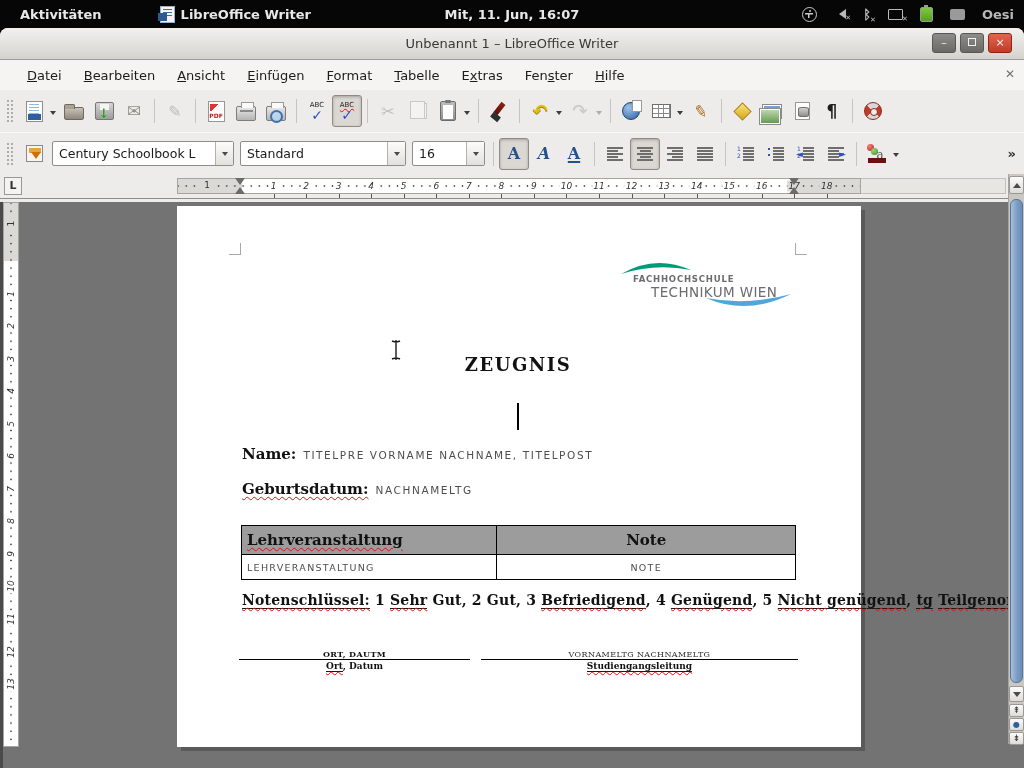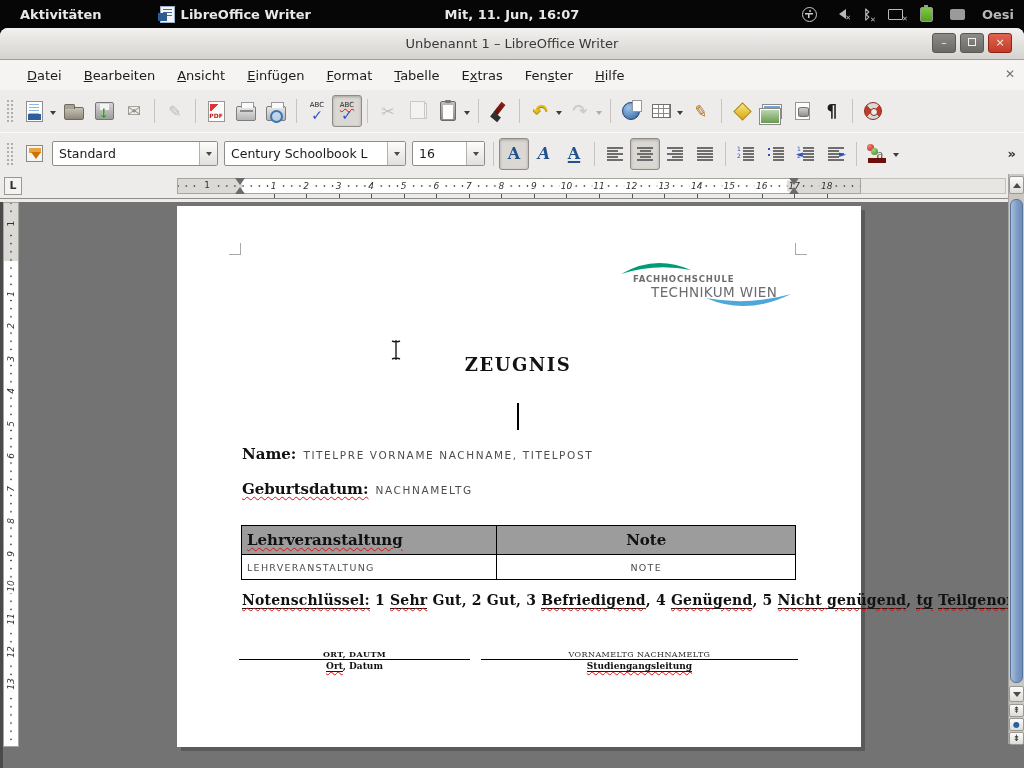--- a/index.html
+++ b/index.html
@@ -366,28 +366,28 @@
       <span class="tbtn">
           <i class="ic ic-help"></i>
         </span>
     </div>
 
     <div class="tbar tbar2">
       <span class="grip"></span>
       <span class="tbtn">
           <i class="ic ic-styles"></i>
         </span>
+      <div class="combo" style="width:182px">
+        <span class="cval">Century Schoolbook L</span>
+        <span class="cbtn">
+            <i class="chev"></i>
+          </span>
+      </div>
       <div class="combo" style="width:166px">
         <span class="cval">Standard</span>
-        <span class="cbtn">
-            <i class="chev"></i>
-          </span>
-      </div>
-      <div class="combo" style="width:182px">
-        <span class="cval">Century Schoolbook L</span>
         <span class="cbtn">
             <i class="chev"></i>
           </span>
       </div>
       <div class="combo" style="width:73px">
         <span class="cval">16</span>
         <span class="cbtn">
             <i class="chev"></i>
           </span>
       </div>

